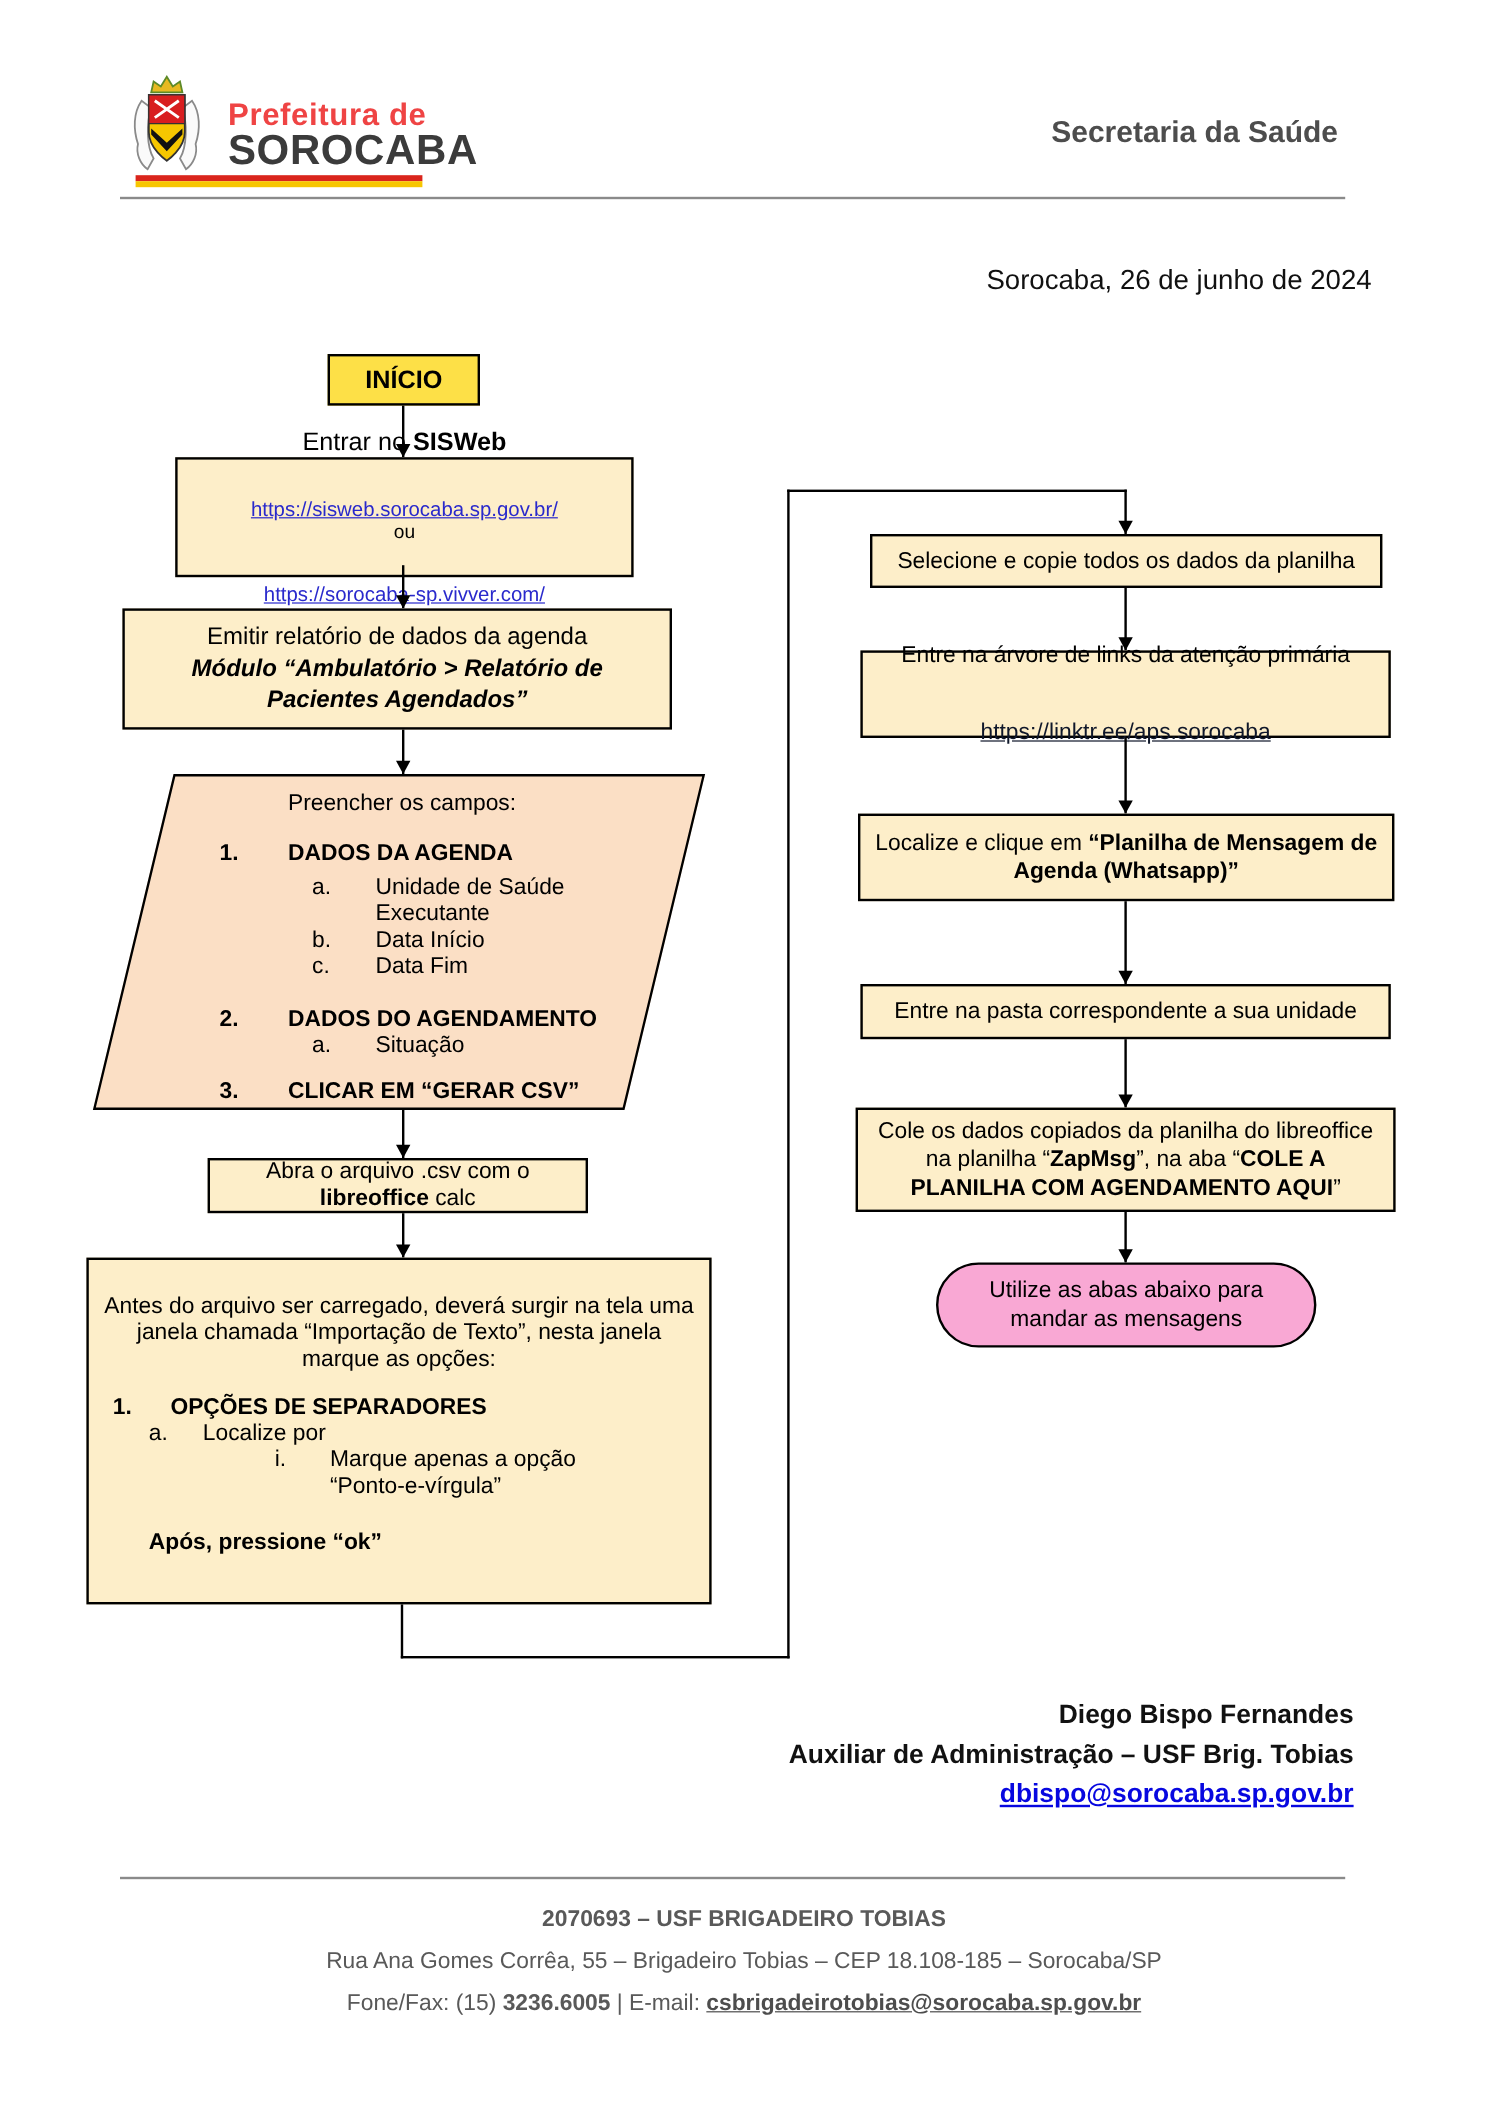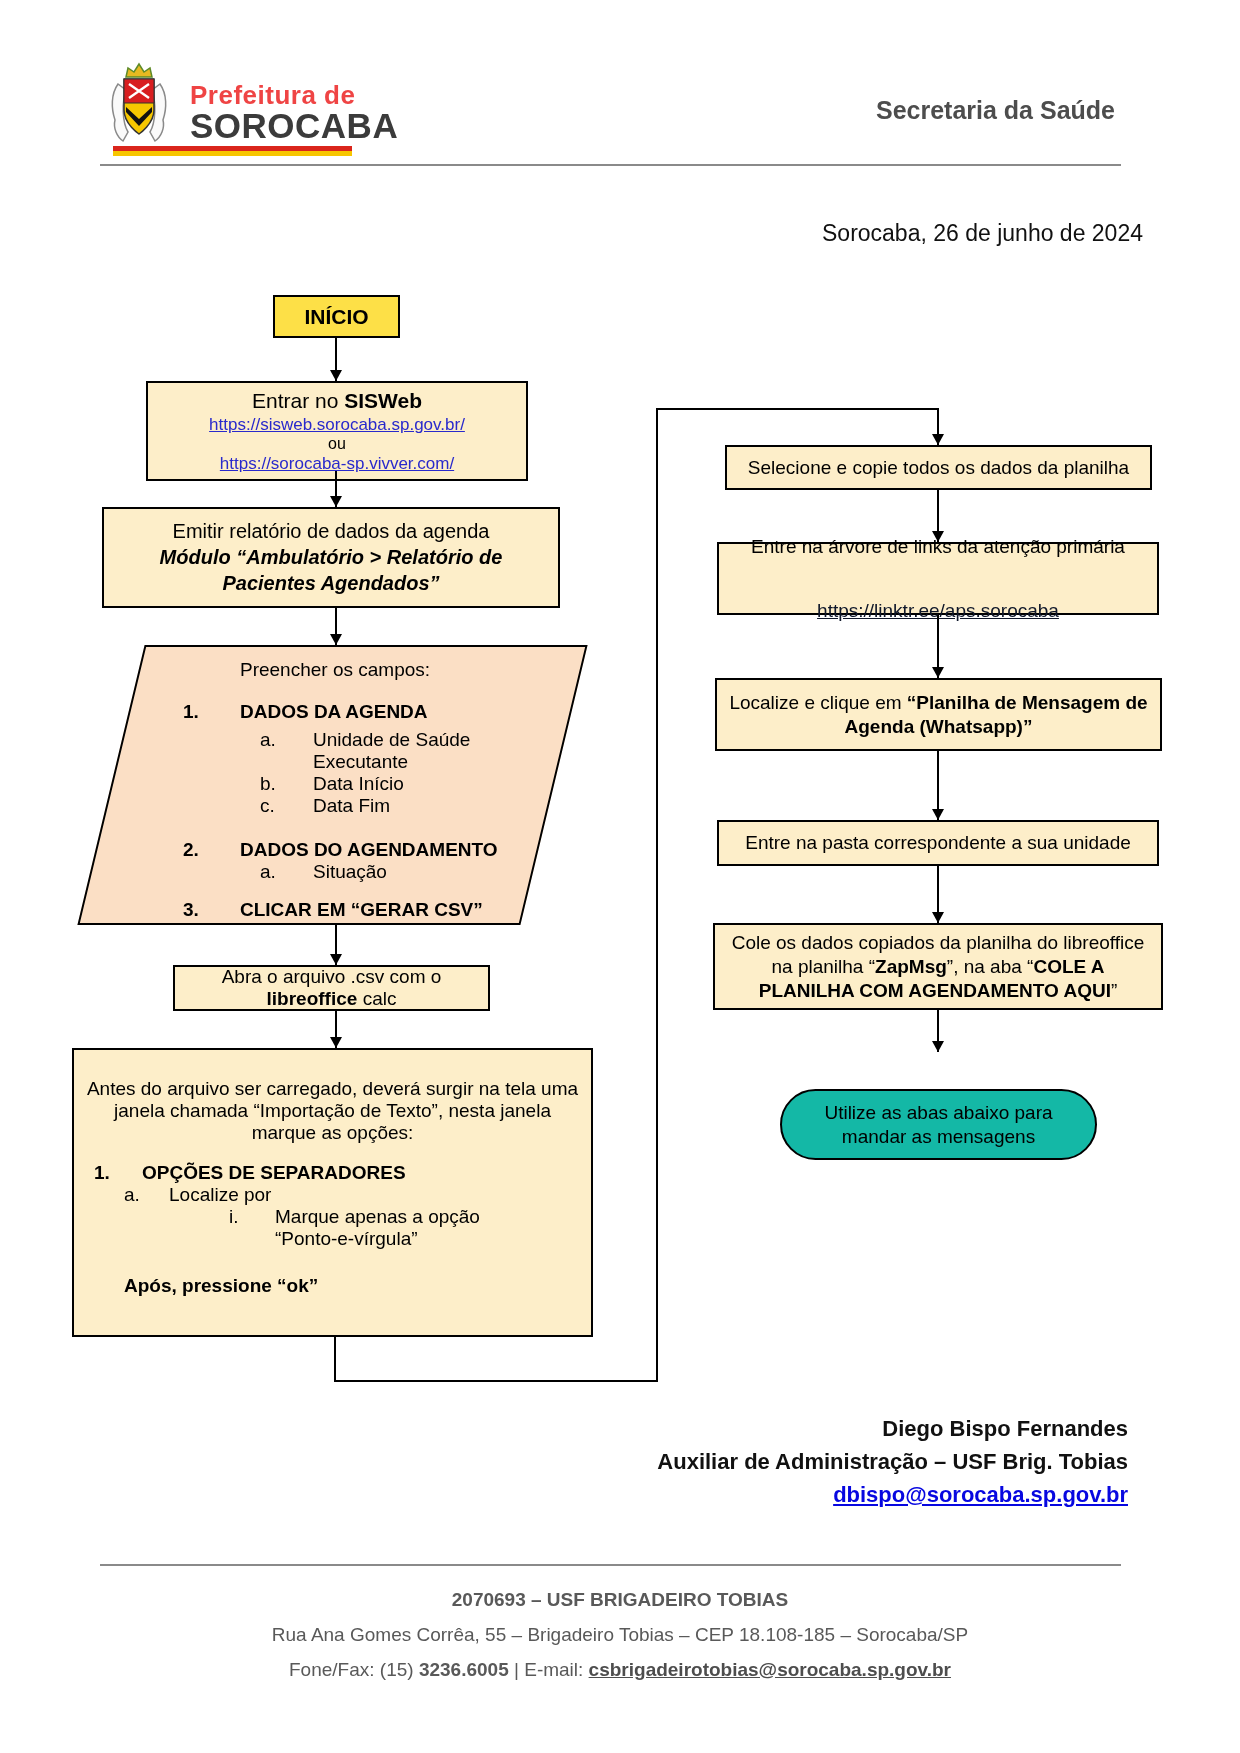--- a/index.html
+++ b/index.html
@@ -14,24 +14,24 @@
   .stripe-yellow{height:5px;background:#f7c600;}
   .dept{font-size:25px;font-weight:bold;color:#4d4d4d;}
   .dateline{font-size:23px;color:#111;}
   .hr{background:#8a8a8a;height:2px;}
 
   
   .node{position:absolute;box-sizing:border-box;border:2px solid #000;background:#fdeec9;
         display:flex;flex-direction:column;align-items:center;justify-content:center;
         text-align:center;font-size:19px;line-height:24px;}
   .start{background:#fde047;font-weight:bold;font-size:21px;}
-  .terminal{background:#14b8a6;border-radius:38px;margin-top:37px;}
+  .terminal{background:#f9a8d4;border-radius:38px;}
   .bigline{font-size:21px;line-height:26px;}
   .boldital{font-weight:bold;font-style:italic;font-size:20px;line-height:26px;}
-  a.flink{color:#2929cc;text-decoration:underline;font-size:17px;line-height:21px;}
+  a.flink{color:#2929cc;text-decoration:underline;font-size:17px;line-height:21px;margin-top:32px;}
   a.flink2{color:#0f172a;text-decoration:underline;font-size:19px;line-height:24px;}
   .ou{font-size:16px;line-height:18px;}
   b{font-weight:bold;}
 
   
   .arr{position:absolute;width:2px;background:#000;}
   .arr::after{content:"";position:absolute;left:-5px;bottom:0;width:0;height:0;
               border-left:6px solid transparent;border-right:6px solid transparent;
               border-top:11px solid #000;}
   .cl{position:absolute;background:#000;}

